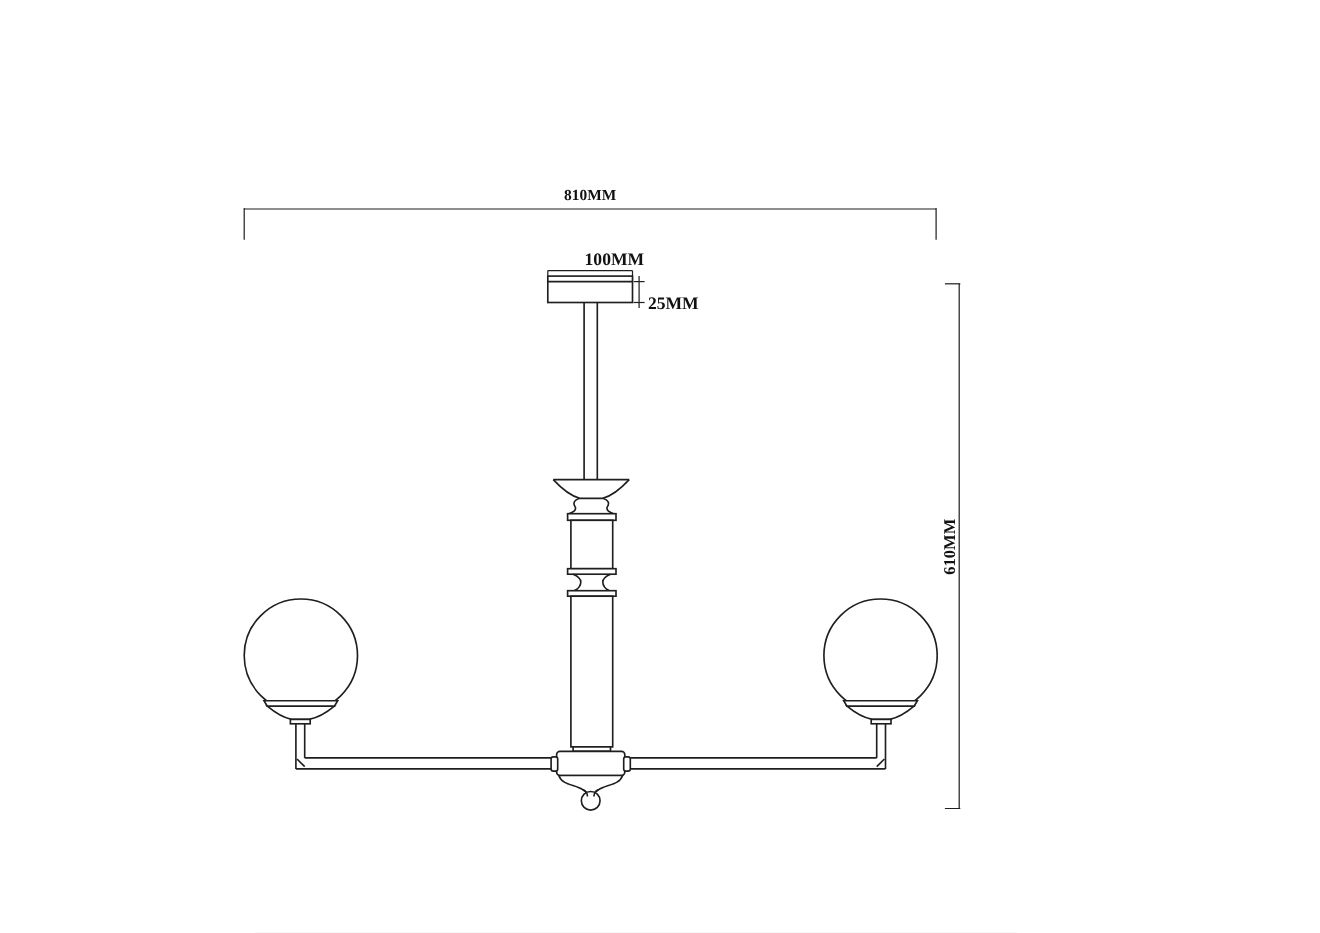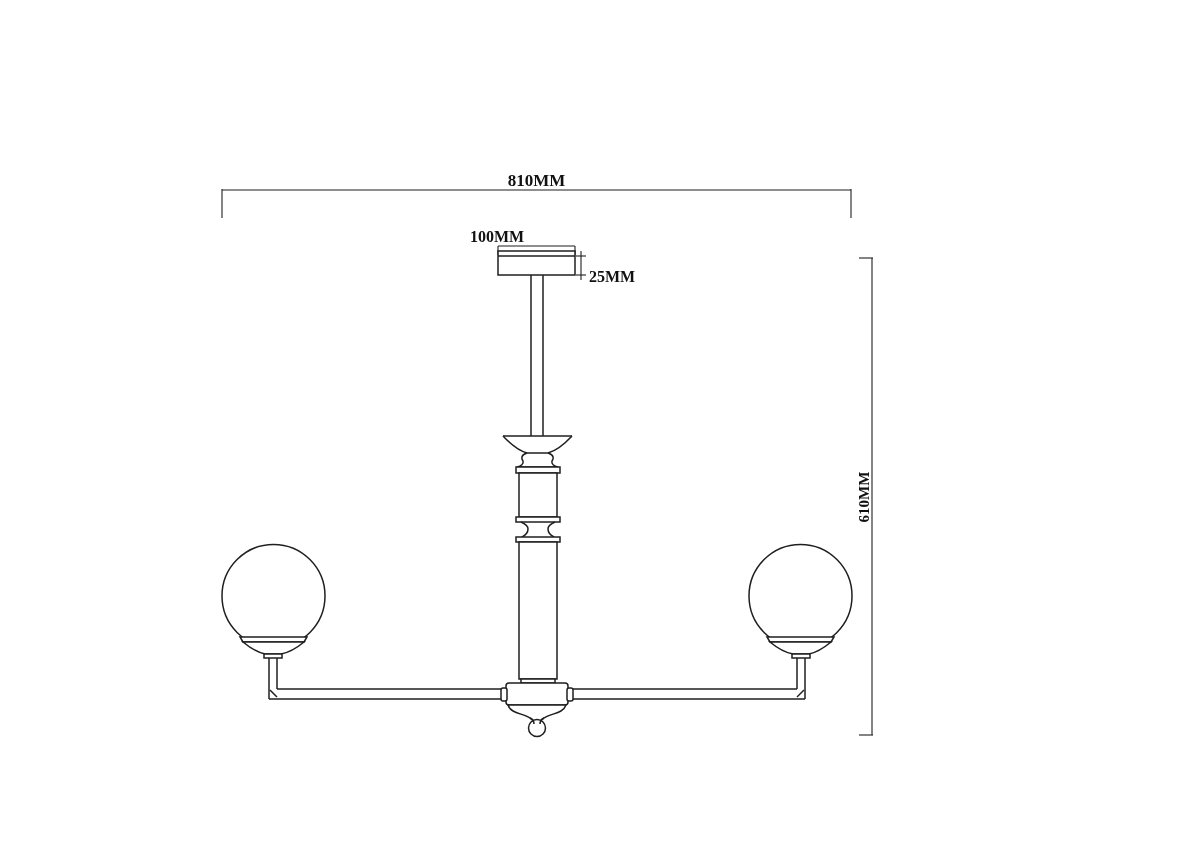--- a/index.html
+++ b/index.html
@@ -23,22 +23,22 @@
   .sf{stroke:var(--line);fill:#ffffff;stroke-width:1.5;}
   .dim{stroke:var(--line);fill:none;stroke-width:1.1;}
   .label{
     position:absolute;
     color:var(--text);
     font-weight:bold;
     white-space:nowrap;
     letter-spacing:0px;
     -webkit-user-select:none;user-select:none;
   }
-  .lbl-810{left:472px;top:171px;width:129px;text-align:center;font-size:17px;}
-  .lbl-100{left:470px;top:228px;width:99px;text-align:left;font-size:16px;}
+  .lbl-810{left:472px;top:171px;width:129px;text-align:center;font-size:14px;}
+  .lbl-100{left:509px;top:228px;width:99px;text-align:center;font-size:16px;}
   .lbl-25{left:589px;top:268px;font-size:16px;}
   .lbl-610{
     left:836px;top:489px;width:56px;height:16px;
     text-align:center;font-size:15px;line-height:16px;
     transform:rotate(-90deg);transform-origin:50% 50%;
   }
 </style>
 </head>
 <body>
 

